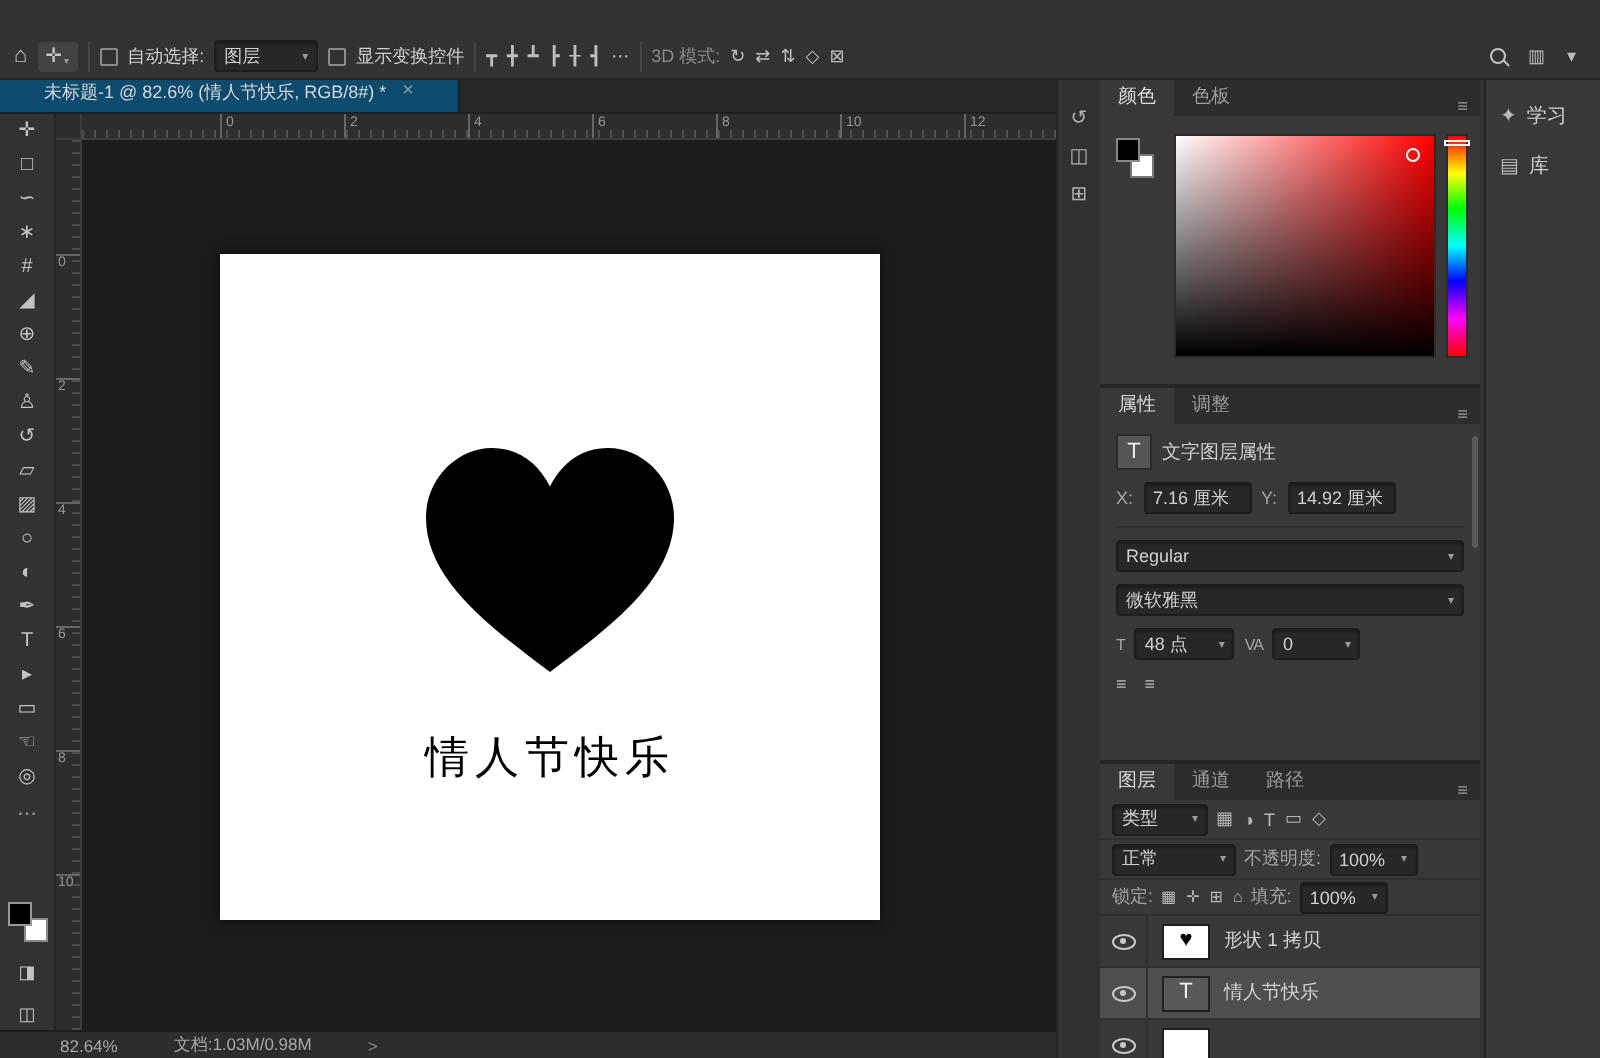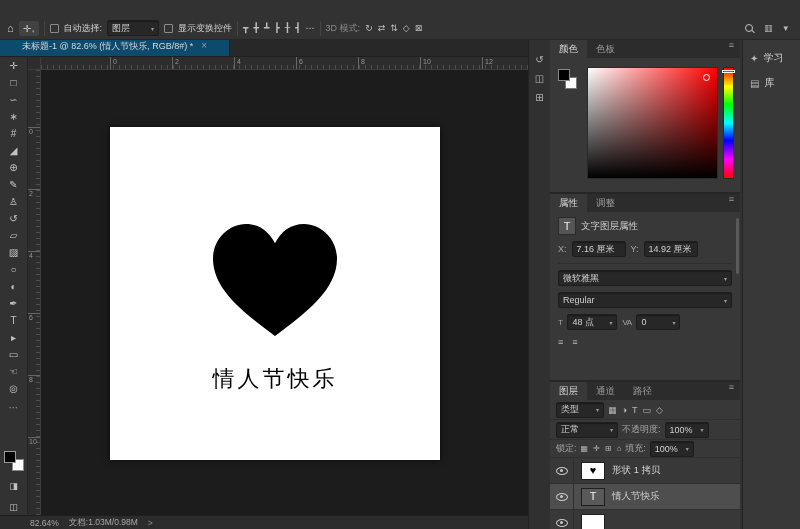--- a/index.html
+++ b/index.html
@@ -65,35 +65,35 @@
               background-size:4px 100%;background-position:100% 0;background-repeat:no-repeat}
   .rl-cell{flex:0 0 62px;border-top:1px solid #666;font-size:7px;color:#949494;padding-left:1px}
   .pasteboard{position:absolute;left:14px;top:14px;right:0;bottom:0;background:#1c1c1c}
   .document{position:absolute;left:68px;top:56px;width:330px;height:333px;background:#fff;box-shadow:0 0 6px rgba(0,0,0,.7)}
   .heart{position:absolute;left:50%;top:97px;width:124px;height:112px;margin-left:-62px}
   .doc-text{position:absolute;left:0;right:0;top:237px;text-align:center;font-size:22px;color:#000;letter-spacing:3px;
             font-family:"DejaVu Sans","Liberation Sans",sans-serif}
 
   
   .statusbar{position:absolute;left:0;top:515px;width:528px;height:14px;background:#2c2c2c;border-top:1px solid #1e1e1e;
-             display:flex;align-items:center;gap:10px;padding-left:30px;font-size:8.5px;color:#a8a8a8}
+             display:flex;align-items:center;gap:28px;padding-left:30px;font-size:8.5px;color:#a8a8a8}
   .status-exp{color:#8a8a8a}
 
   
   .dock-strip{position:absolute;left:528px;top:40px;width:22px;height:489px;background:#303030;border-left:1px solid #232323;
               display:flex;flex-direction:column;align-items:center;gap:8px;padding-top:14px}
   .dock-icon{font-size:10px;color:#b2b2b2}
 
   
   .panel-col{position:absolute;left:550px;top:40px;width:190px;height:489px;display:flex;flex-direction:column;gap:2px;background:#262626}
   .panel{background:#383838;position:relative}
   .color-panel{height:152px}
   .props-panel{height:186px}
   .layers-panel{flex:1;overflow:hidden}
-  .phead{height:18px;background:#2c2c2c;display:flex;align-items:flex-start}
+  .phead{height:18px;background:#2c2c2c;display:flex;align-items:flex-end}
   .tabs{display:flex;height:18px}
   .ptab{padding:0 9px;line-height:18px;font-size:9.5px;color:#9b9b9b;white-space:nowrap}
   .ptab.active{background:#383838;color:#d9d9d9}
   .pmenu{margin-left:auto;padding-right:6px;color:#9a9a9a;font-size:9px}
 
   .color-body{display:flex;gap:5px;padding:9px 6px 6px 6px}
   .mini-swatch{position:relative;width:26px;height:32px}
   .mini-bg{position:absolute;left:9px;top:10px;width:12px;height:12px;background:#fff;border:1px solid #777}
   .mini-fg{position:absolute;left:2px;top:2px;width:12px;height:12px;background:#000;border:1px solid #888}
   .sat-field{position:relative;flex:1;height:112px;border:1px solid #2a2a2a;
@@ -323,27 +323,27 @@
             <span>7.16 厘米</span>
           </span>
           <span class="plabel">Y:</span>
           <span class="field w-58">
             <span>14.92 厘米</span>
           </span>
         </div>
         <div class="pdivider"></div>
         <div class="prow">
           <span class="field grow">
-            <span>微软雅黑</span>
+            <span>Regular</span>
             <span class="caret">▾</span>
           </span>
         </div>
         <div class="prow">
           <span class="field grow">
-            <span>Regular</span>
+            <span>微软雅黑</span>
             <span class="caret">▾</span>
           </span>
         </div>
         <div class="prow">
           <span class="ficon">T</span>
           <span class="field w-50">
             <span>48 点</span>
             <span class="caret">▾</span>
           </span>
           <span class="ficon">VA</span>

